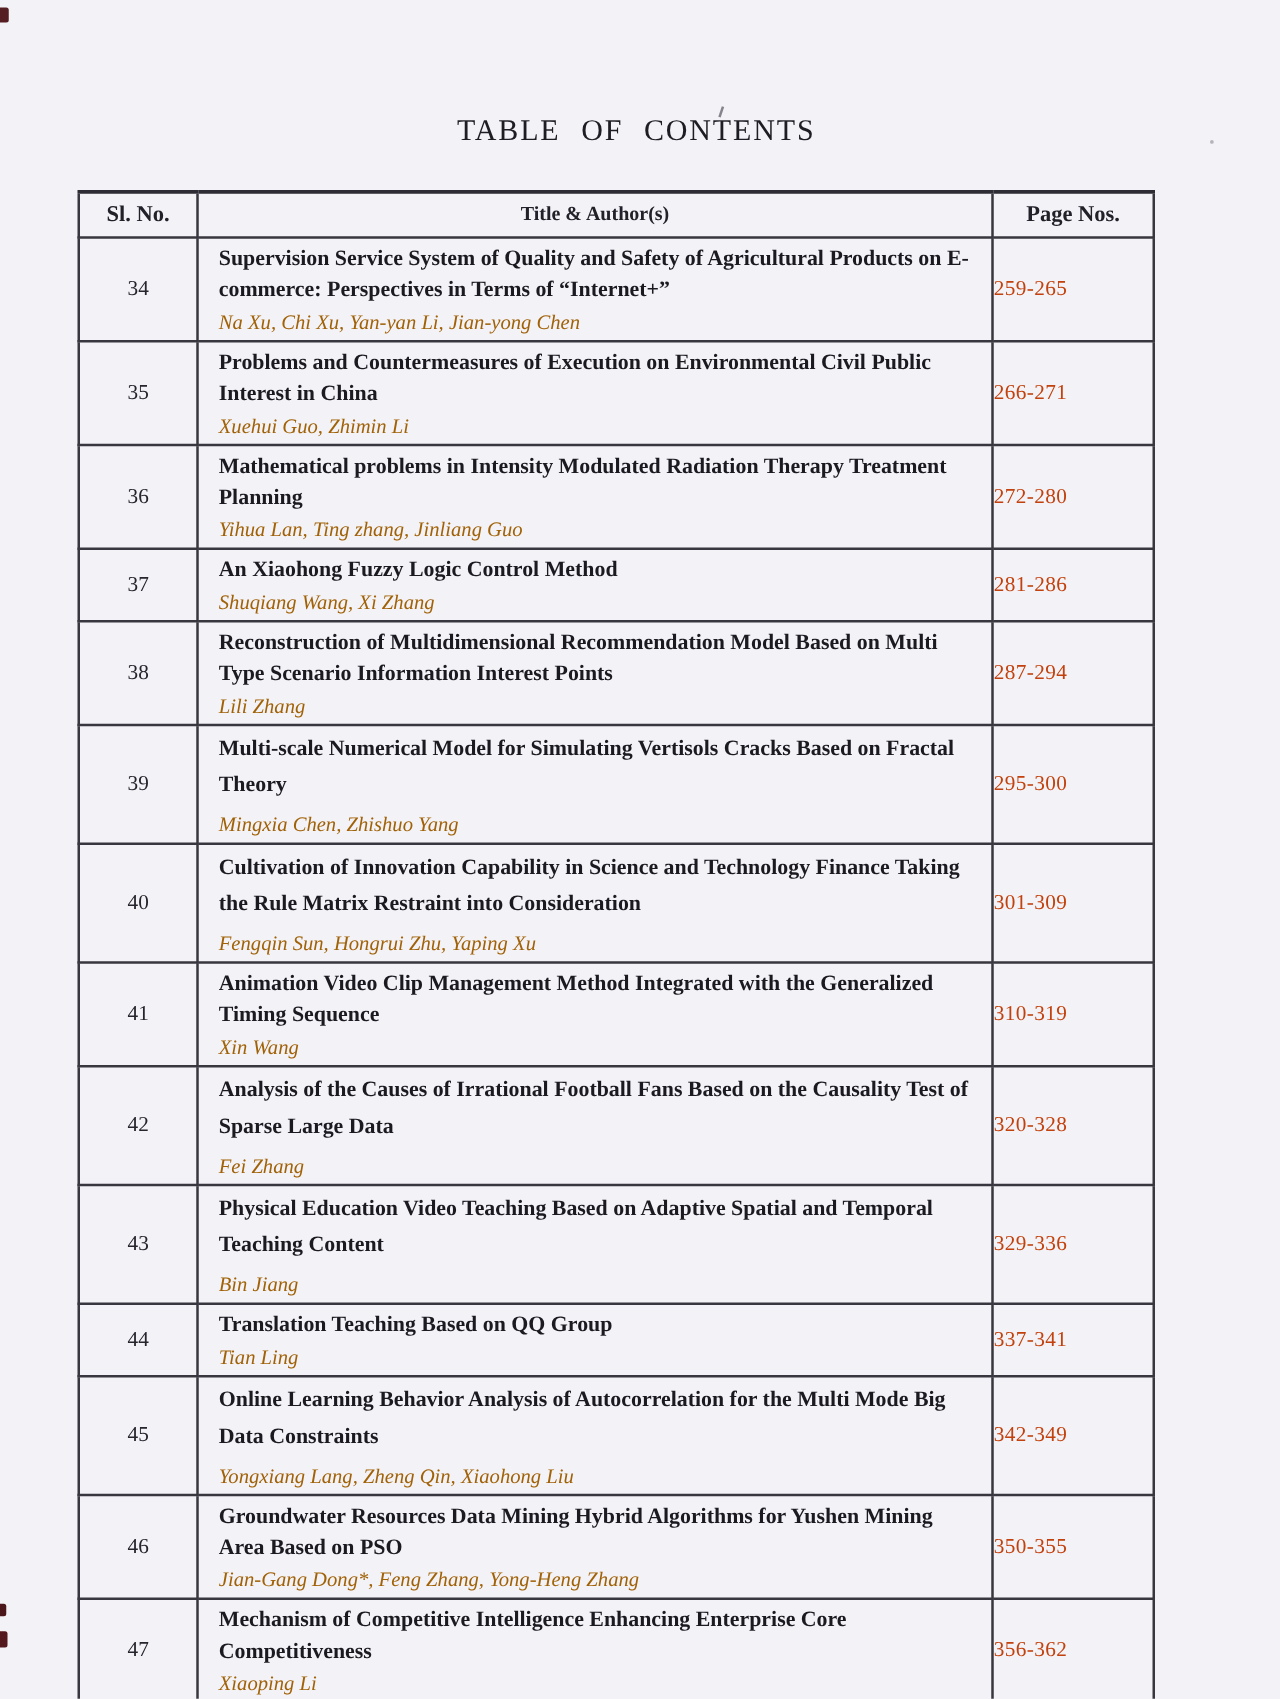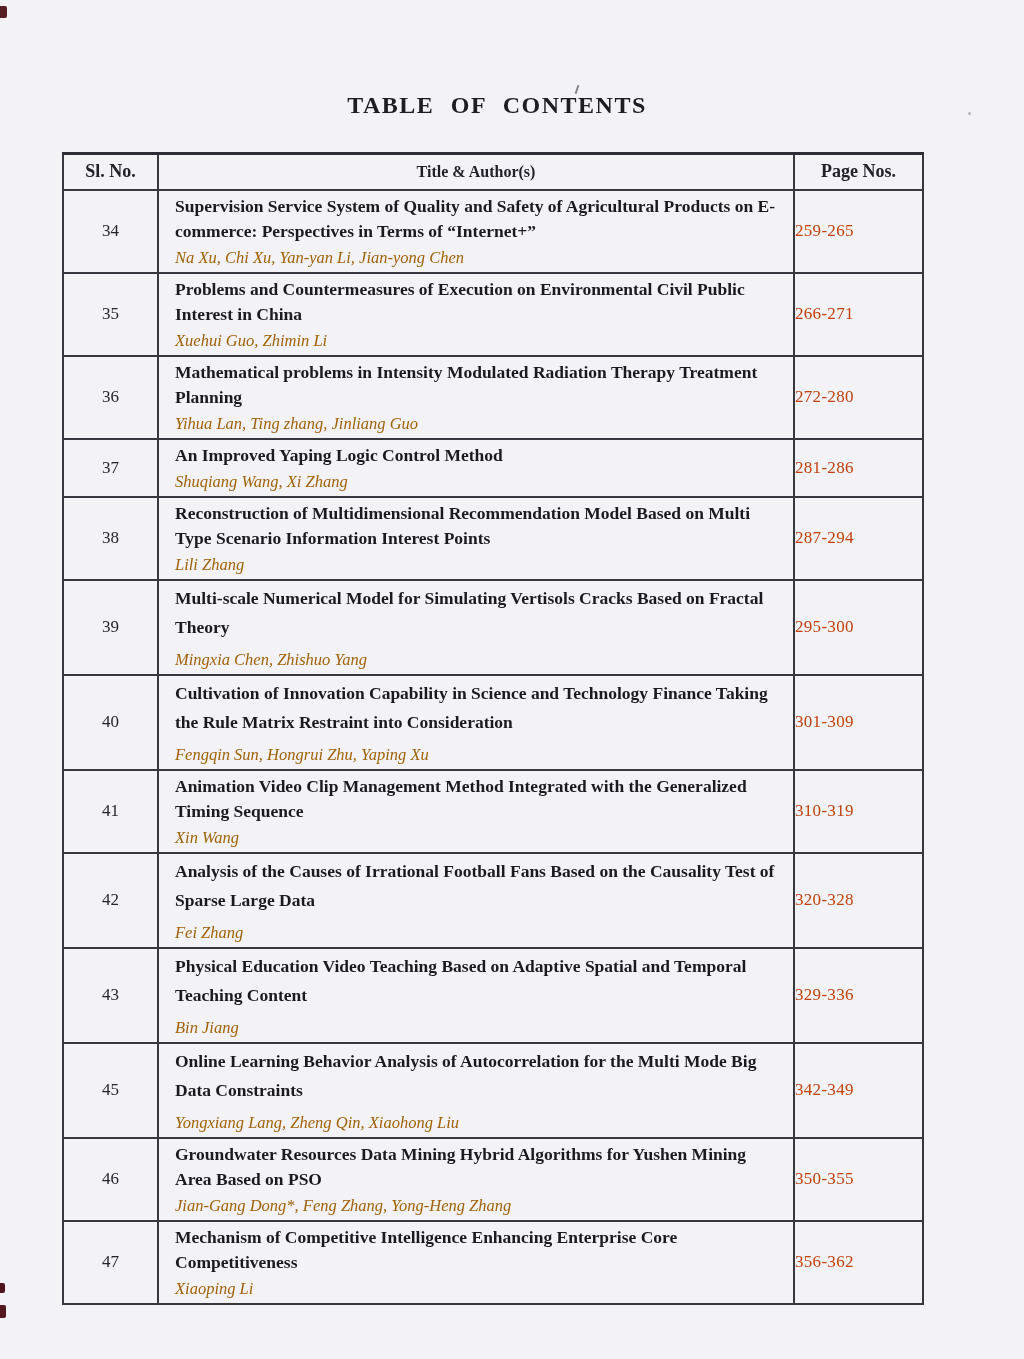--- a/index.html
+++ b/index.html
@@ -6,23 +6,23 @@
   body{
     width:1024px;height:1359px;
     background:#f3f2f7;
     font-family:"Liberation Serif","DejaVu Serif",serif;
     color:#1c1b22;
     position:relative;
     overflow:hidden;
   }
   .page{position:absolute;inset:0;}
   .doc-title{
-    position:absolute;top:92px;left:4px;width:986px;
+    position:absolute;top:92px;left:16px;width:986px;
     text-align:center;
-    font-size:24px;font-weight:700;
+    font-size:24px;font-weight:400;
     letter-spacing:1.5px;word-spacing:9px;
     color:#1e1d24;
     margin:0;
   }
   table.toc-table{
     position:absolute;left:62px;top:152px;
     width:860px;
     border-collapse:collapse;
     table-layout:fixed;
     background:transparent;
@@ -118,21 +118,21 @@
         <td class="sl">36</td>
         <td class="ti">
             <div class="entry-title">Mathematical problems in Intensity Modulated Radiation Therapy Treatment Planning</div>
             <div class="entry-authors">Yihua Lan, Ting zhang, Jinliang Guo</div>
           </td>
         <td class="pg">272-280</td>
       </tr>
       <tr style="height:45px">
         <td class="sl">37</td>
         <td class="ti">
-            <div class="entry-title">An Improved Yaping Logic Control Method</div>
+            <div class="entry-title">An Xiaohong Fuzzy Logic Control Method</div>
             <div class="entry-authors">Shuqiang Wang, Xi Zhang</div>
           </td>
         <td class="pg">281-286</td>
       </tr>
       <tr style="height:68px">
         <td class="sl">38</td>
         <td class="ti">
             <div class="entry-title">Reconstruction of Multidimensional Recommendation Model Based on Multi Type Scenario Information Interest Points</div>
             <div class="entry-authors">Lili Zhang</div>
           </td>
@@ -170,20 +170,28 @@
           </td>
         <td class="pg">320-328</td>
       </tr>
       <tr class="spread" style="height:75px">
         <td class="sl">43</td>
         <td class="ti">
             <div class="entry-title">Physical Education  Video Teaching Based on Adaptive  Spatial and Temporal  Teaching Content</div>
             <div class="entry-authors">Bin Jiang</div>
           </td>
         <td class="pg">329-336</td>
+      </tr>
+      <tr style="height:46px">
+        <td class="sl">44</td>
+        <td class="ti">
+            <div class="entry-title">Translation Teaching Based on QQ Group</div>
+            <div class="entry-authors">Tian Ling</div>
+          </td>
+        <td class="pg">337-341</td>
       </tr>
       <tr class="spread" style="height:77px">
         <td class="sl">45</td>
         <td class="ti">
             <div class="entry-title">Online Learning Behavior Analysis of Autocorrelation for the Multi Mode  Big Data Constraints</div>
             <div class="entry-authors">Yongxiang Lang,  Zheng Qin,  Xiaohong Liu</div>
           </td>
         <td class="pg">342-349</td>
       </tr>
       <tr style="height:68px">

